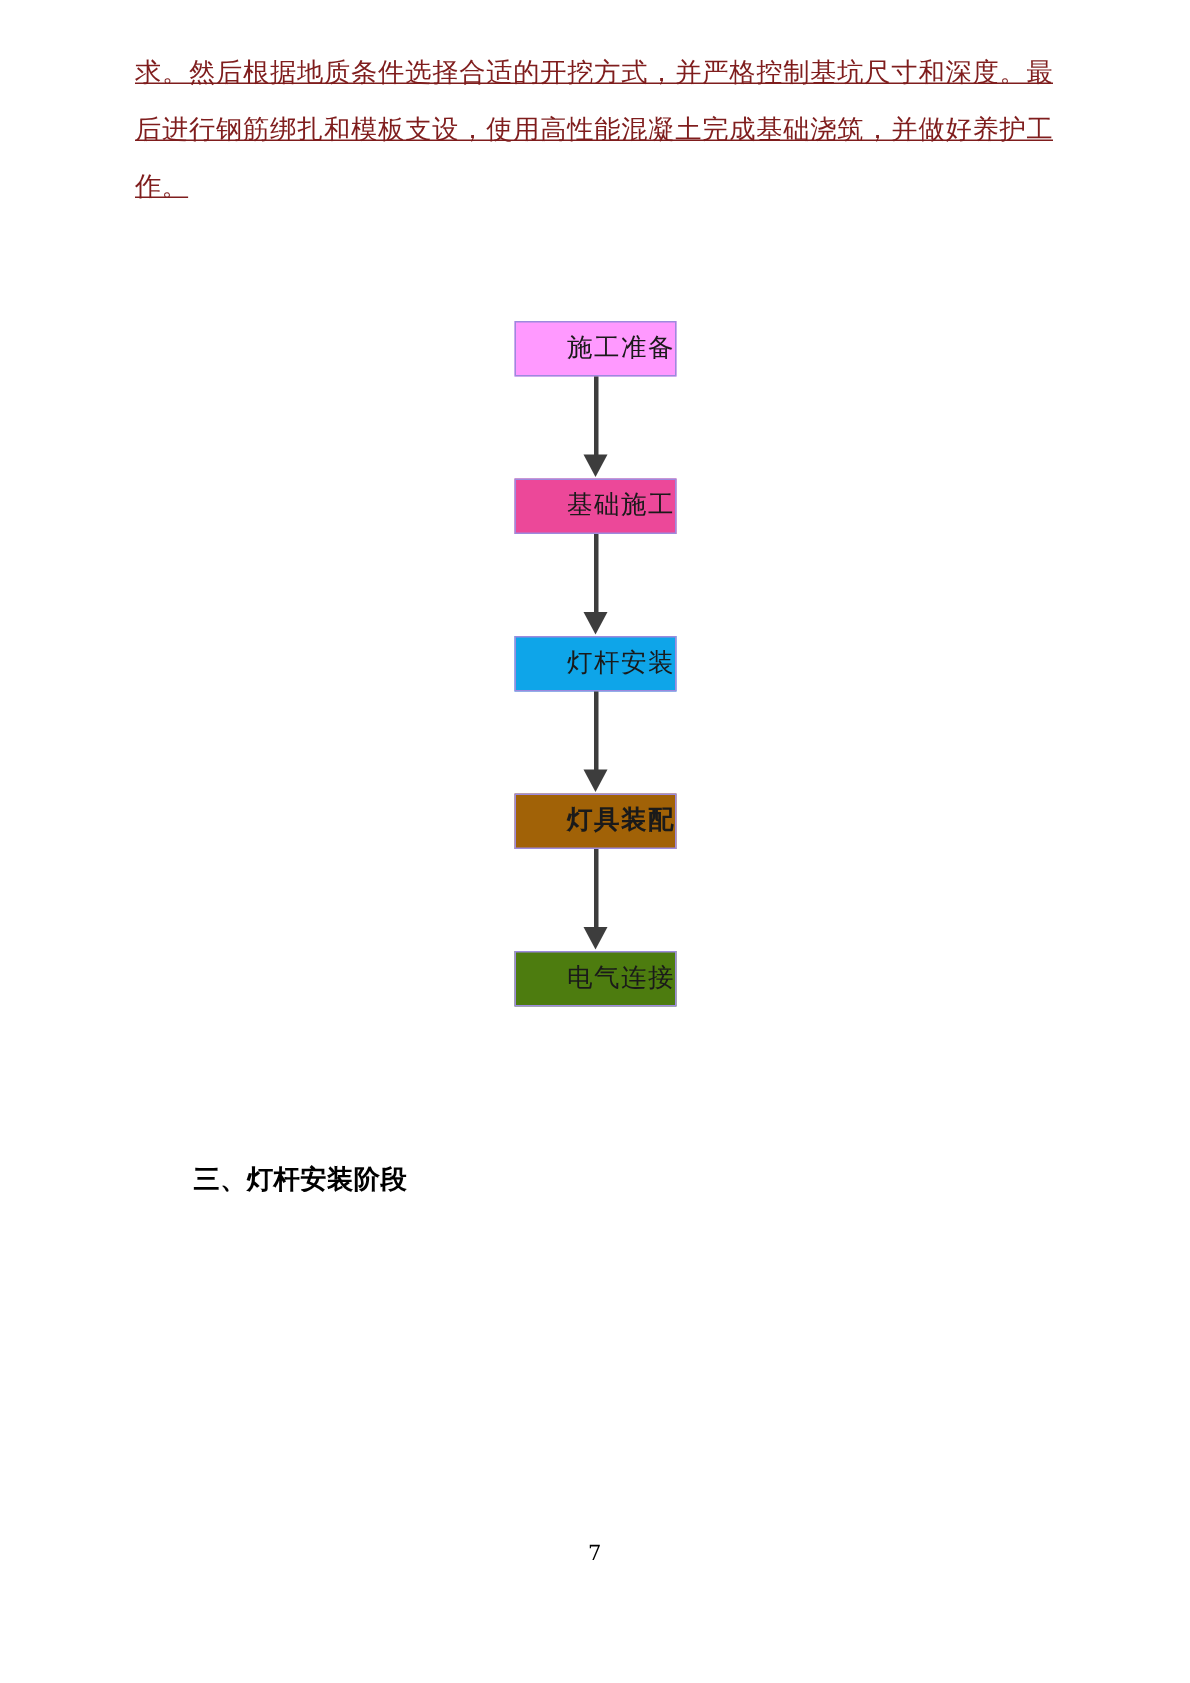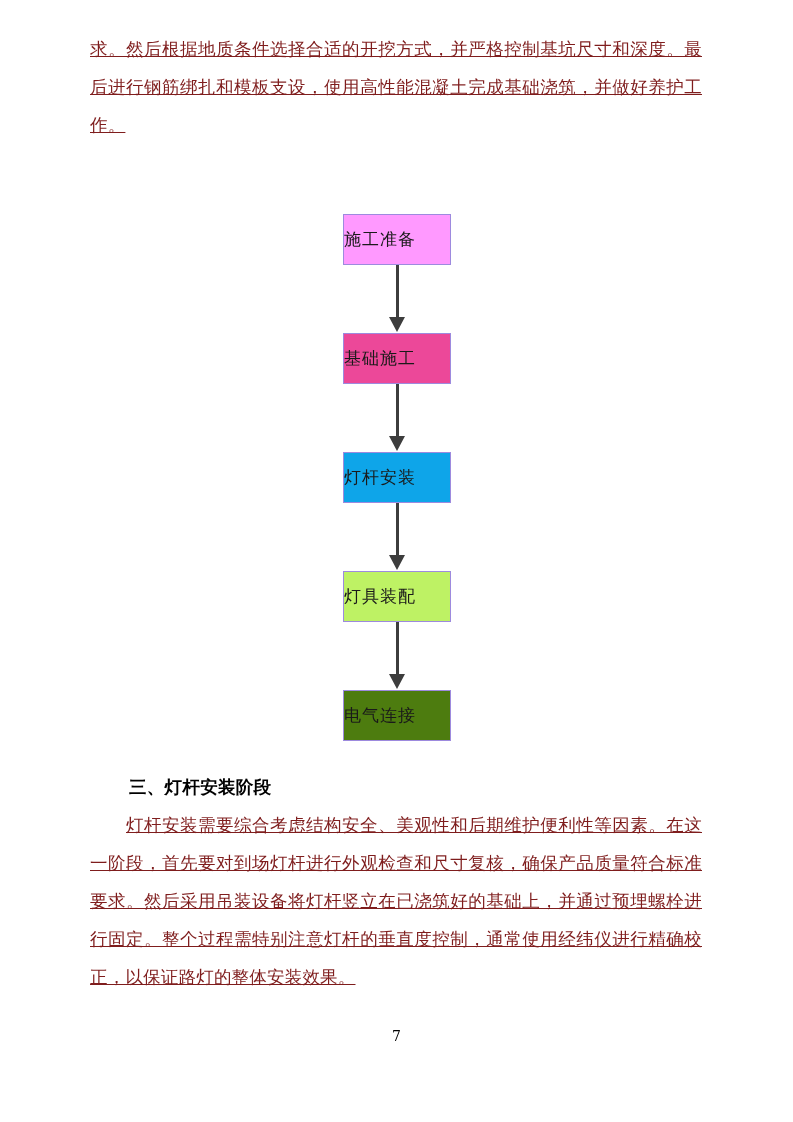--- a/index.html
+++ b/index.html
@@ -70,26 +70,26 @@
 
   .flow-col {
     position: absolute;
     left: 343px;
     top: 9px;
     width: 110px;
   }
 
   .flow-node {
     width: 108px;
-    height: 51px;
+    height: 37px;
     box-sizing: border-box;
     border: 1.5px solid #9d8ade;
     display: flex;
     align-items: center;
-    justify-content: flex-start;
+    justify-content: flex-end;
     font-family: "DejaVu Sans", "Liberation Sans", sans-serif;
     font-size: 17px;
     letter-spacing: 1px;
     color: #1a1a1a;
     line-height: 1;
   }
 
   .flow-arrow {
     position: relative;
     width: 108px;
@@ -160,39 +160,36 @@
 
       <div class="flow-node" style="background-color: #0ea5e9; border-color: rgb(157, 138, 222);">
         <span>灯杆安装</span>
       </div>
 
       <div class="flow-arrow">
         <div class="shaft" style="background: rgb(61, 61, 61);"></div>
         <div class="head" style="border-top-color: rgb(61, 61, 61);"></div>
       </div>
 
-      <div class="flow-node" style="background-color: #bef264; border-color: rgb(157, 138, 222);">
+      <div class="flow-node" style="background-color: #a16207; border-color: rgb(157, 138, 222); font-weight: bold;">
         <span>灯具装配</span>
       </div>
 
       <div class="flow-arrow">
         <div class="shaft" style="background: rgb(61, 61, 61);"></div>
         <div class="head" style="border-top-color: rgb(61, 61, 61);"></div>
       </div>
 
       <div class="flow-node" style="background-color: #4d7c0f; border-color: rgb(157, 138, 222);">
         <span>电气连接</span>
       </div>
 
     </div>
   </div>
 
   <div class="textblock" id="section-heading">
     <p class="heading">三、灯杆安装阶段</p>
   </div>
 
-  <div class="textblock" id="body-paragraph">
-    <p class="para indent2">灯杆安装需要综合考虑结构安全、美观性和后期维护便利性等因素。在这一阶段，首先要对到场灯杆进行外观检查和尺寸复核，确保产品质量符合标准要求。然后采用吊装设备将灯杆竖立在已浇筑好的基础上，并通过预埋螺栓进行固定。整个过程需特别注意灯杆的垂直度控制，通常使用经纬仪进行精确校正，以保证路灯的整体安装效果。</p>
-  </div>
 
   <div id="page-number">7</div>
 
 </div>
 
 </body></html>

